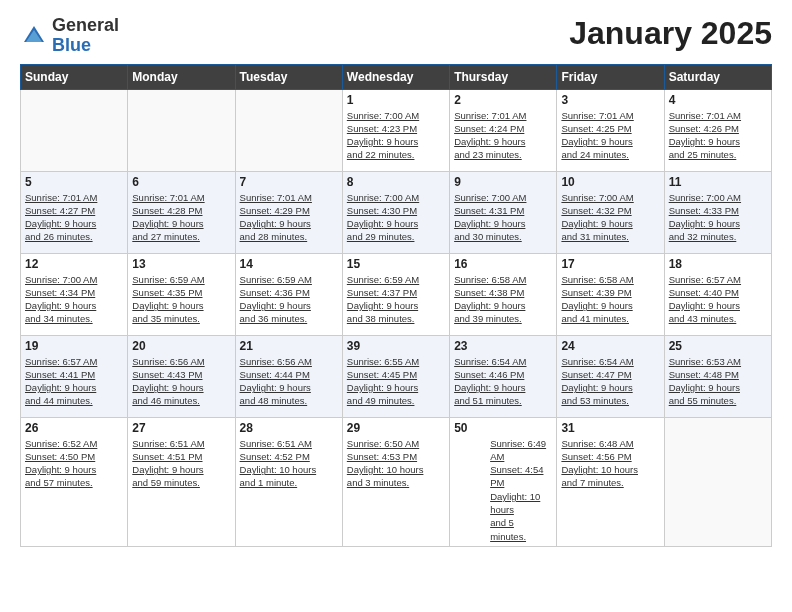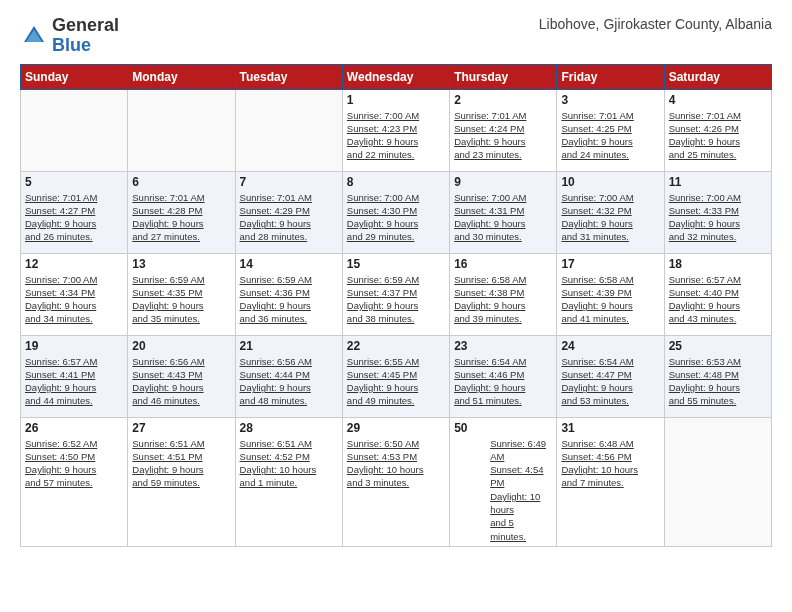--- a/index.html
+++ b/index.html
@@ -48,21 +48,21 @@
     .subtitle {
       font-size: 14px;
       color: #444;
     }
     .calendar {
       width: 100%;
       border-collapse: collapse;
       table-layout: fixed;
     }
     .calendar th {
-      background: #b91c1c;
+      background: #404040;
       color: #fff;
       font-size: 12px;
       font-weight: bold;
       padding: 5px 4px;
       text-align: left;
       border: 1px solid #1a5a9a;
     }
     .calendar td {
       border: 1px solid #ccc;
       vertical-align: top;
@@ -101,21 +101,21 @@
       <svg class="logo-icon" viewBox="0 0 28 28">
         <polygon points="14,4 24,20 4,20" fill="#2a6db5"></polygon>
         <polygon points="14,8 22,20 6,20" fill="#5a9fd4"></polygon>
       </svg>
       <div class="logo-text">
         <span class="logo-general">General</span><br>
         <span class="logo-blue">Blue</span>
       </div>
     </div>
     <div class="title-block">
-      <div class="subtitle">Libohove, Gjirokaster County, Albania</div>
+      <div class="month-title">January 2025</div>
     </div>
   </div>
 
   <table class="calendar">
     <thead>
       <tr>
       <th>Sunday</th>
           <th>Monday</th>
           <th>Tuesday</th>
           <th>Wednesday</th>
@@ -276,21 +276,21 @@
 and 46 minutes.</div>
           </td>
           <td>
             <div class="day-number">21</div>
             <div class="day-info" style="white-space: pre-line;">Sunrise: 6:56 AM
 Sunset: 4:44 PM
 Daylight: 9 hours
 and 48 minutes.</div>
           </td>
           <td>
-            <div class="day-number">22</div>
+            <div class="day-number">39</div>
             <div class="day-info" style="white-space: pre-line;">Sunrise: 6:55 AM
 Sunset: 4:45 PM
 Daylight: 9 hours
 and 49 minutes.</div>
           </td>
           <td>
             <div class="day-number">23</div>
             <div class="day-info" style="white-space: pre-line;">Sunrise: 6:54 AM
 Sunset: 4:46 PM
 Daylight: 9 hours

